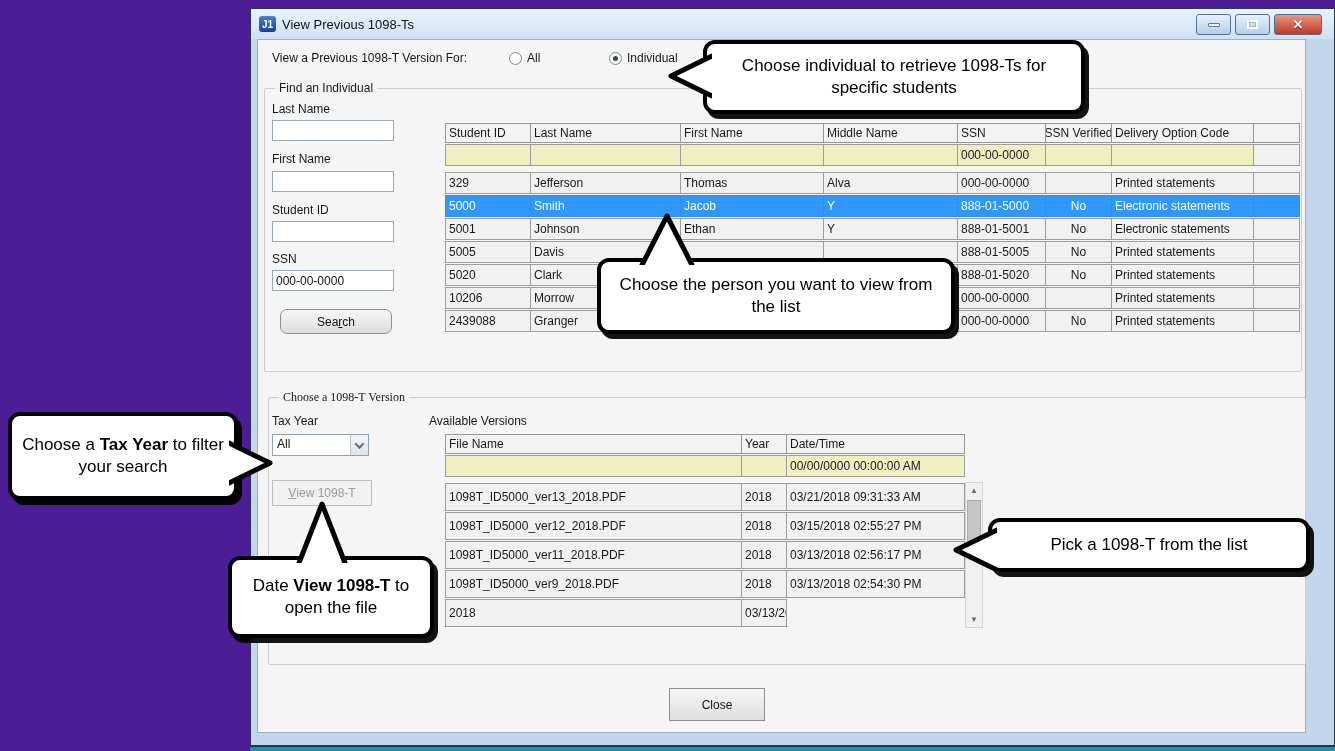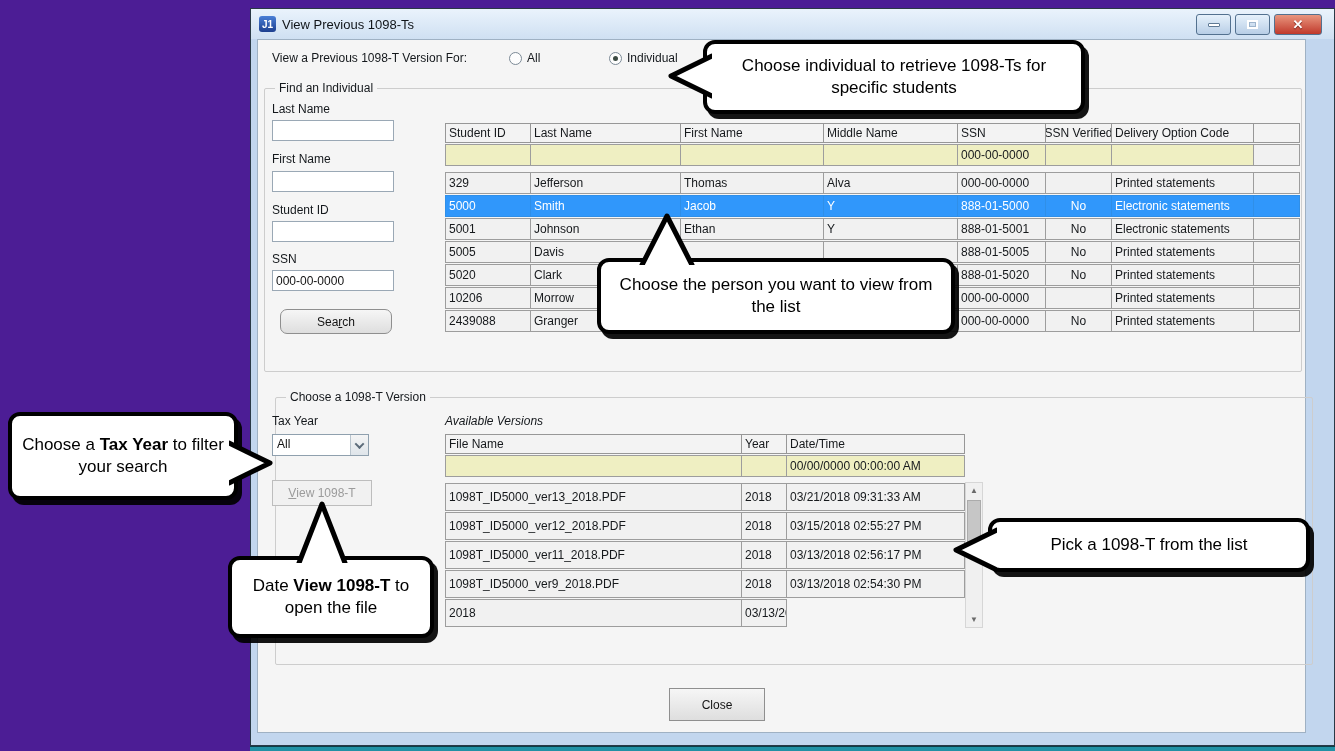--- a/index.html
+++ b/index.html
@@ -220,37 +220,37 @@
               <div class="grid-cell"></div>
               <div class="grid-cell"></div>
               <div class="grid-cell">000-00-0000</div>
               <div class="grid-cell">No</div>
               <div class="grid-cell">Printed statements</div>
               <div class="grid-cell"></div>
             </div>
           </div>
       </div>
 
-      <div class="group" style="left:17px; top:357px; width:1038px; height:268px;">
+      <div class="group" style="left:10px; top:357px; width:1038px; height:268px;font-family:Liberation Serif, serif;">
         <div class="group-label">Choose a 1098-T Version</div>
       </div>
 
       <div class="lbl" style="left:14px; top:374px;">Tax Year</div>
       <div class="combo" style="left:14px; top:394px;">
         <div class="combo-value">All</div>
         <div class="combo-btn">
             <div class="combo-chevron"></div>
           </div>
       </div>
       <button class="btn disabled" style="left:14px; top:440px; width:100px; height:26px;">
           <u>V</u>
           <span>iew 1098-T</span>
         </button>
 
-      <div class="lbl" style="left:187px; top:374px;font-style:italic;">Available Versions</div>
+      <div class="lbl" style="left:171px; top:374px;">Available Versions</div>
 
       <div class="grid" style="left:187px; top:394px; width:520px;">
         <div class="grid-row hdr cols-versions">
             <div class="grid-cell">File Name</div>
             <div class="grid-cell">Year</div>
             <div class="grid-cell">Date/Time</div>
           </div>
         <div class="grid-row filter cols-versions">
             <div class="grid-cell"></div>
             <div class="grid-cell"></div>

